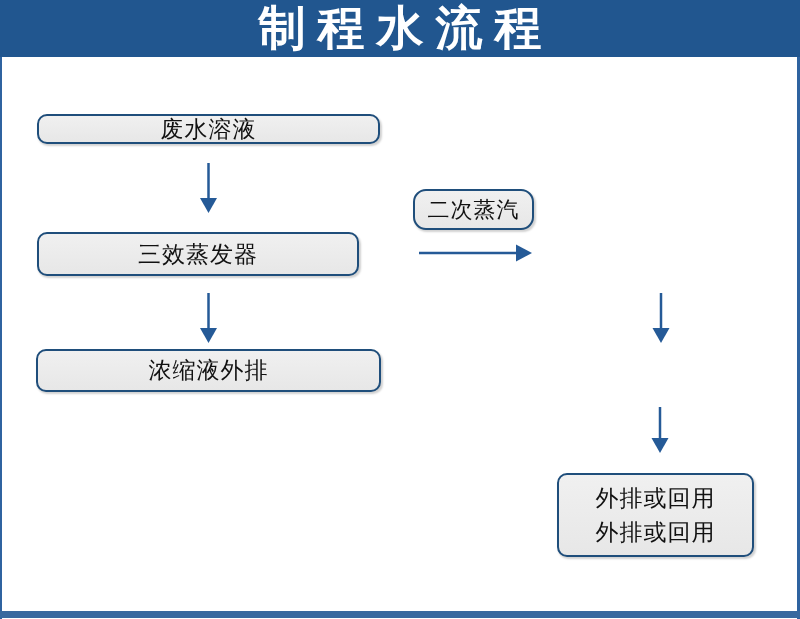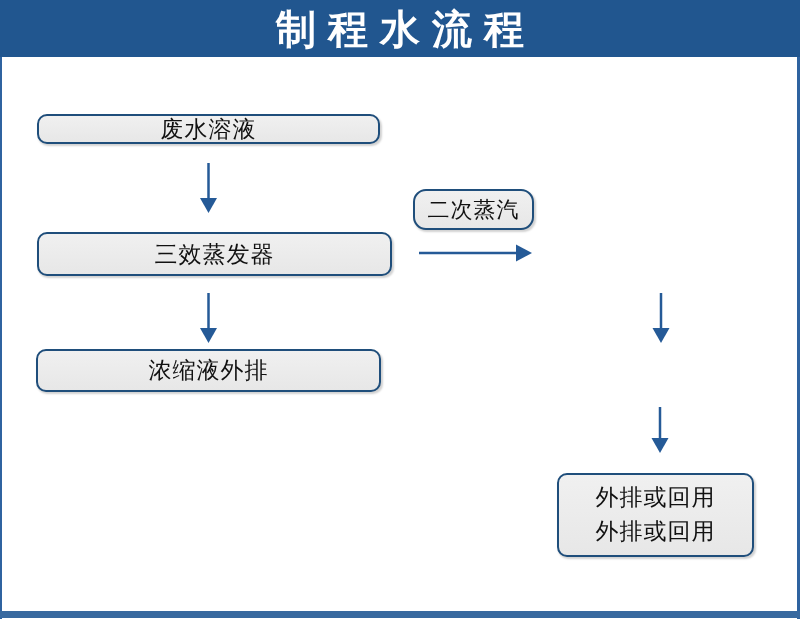--- a/index.html
+++ b/index.html
@@ -33,52 +33,53 @@
     position: absolute;
     left: -2px; top: 0;
     width: 800px; height: 57px;
     background: var(--title-bar-bg);
     display: flex;
     align-items: center;
     justify-content: center;
   }
   .title-bar h1 {
     color: var(--title-text);
-    font-size: 40px;
+    font-size: 47px;
     font-weight: bold;
     letter-spacing: 12px;
     text-indent: 12px;
     line-height: 1;
     white-space: nowrap;
+    font-family: Liberation Serif, serif;
   }
   .node {
     position: absolute;
     background: linear-gradient(180deg, #f0f0f0 0%, #e7e7e7 100%);
     background-color: var(--node-fill);
     border: 2px solid var(--node-border);
     border-radius: 10px;
     box-shadow: 1.5px 2px 2px rgba(0,0,0,0.18);
     display: flex;
     flex-direction: column;
     align-items: center;
     justify-content: center;
     color: var(--node-text);
     font-size: 23px;
     letter-spacing: 1px;
     line-height: 1.5;
     text-align: center;
     white-space: nowrap;
   }
   .n-wastewater   { left: 35px;  top: 114px; width: 343px; height: 30px; }
-  .n-evaporator   { left: 35px;  top: 232px; width: 355px; height: 44px; }
+  .n-evaporator   { left: 35px;  top: 232px; width: 322px; height: 44px; }
   .n-concentrate  { left: 34px;  top: 349px; width: 345px; height: 43px; align-items: center; }
   .n-steam        { left: 411px; top: 189px; width: 121px; height: 41px; font-size: 22px; border-radius: 13px; }
   .n-condenser    { left: 554px; top: 232px; width: 199px; height: 43px; }
   .n-condensate   { left: 554px; top: 345px; width: 199px; height: 43px; }
-  .n-discharge    { left: 555px; top: 473px; width: 197px; height: 84px; font-family: Liberation Serif, serif; }
+  .n-discharge    { left: 555px; top: 473px; width: 197px; height: 84px; }
   .arrow-layer {
     position: absolute;
     inset: 0;
     width: 800px; height: 619px;
     pointer-events: none;
   }
   .arrow-line { stroke: var(--arrow); stroke-width: 2.5; fill: none; }
   .arrow-head { fill: var(--arrow); stroke: none; }
   .bottom-bar {
     position: absolute;

